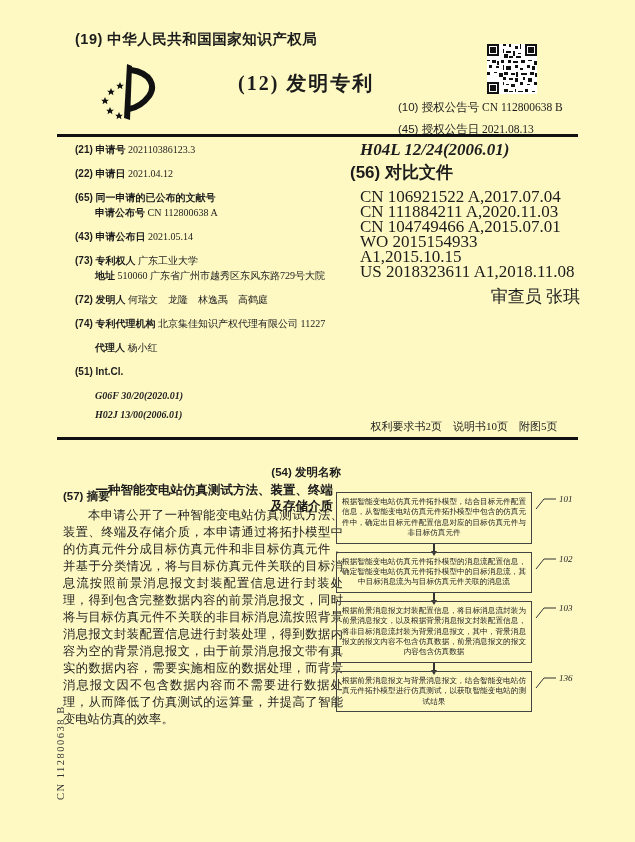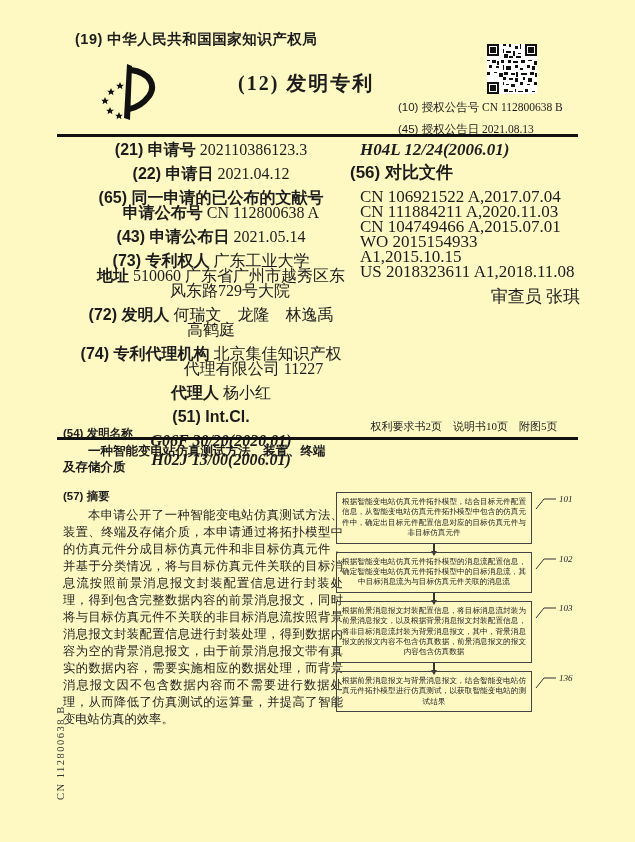--- a/index.html
+++ b/index.html
@@ -15,34 +15,34 @@
   .emblem{position:absolute;left:96px;top:60px;width:62px;height:64px;}
   .doc-type{position:absolute;left:238px;top:70px;font-size:20px;font-weight:bold;letter-spacing:2px;}
   .qr{position:absolute;left:487px;top:44px;width:50px;height:50px;}
   .publine{position:absolute;left:398px;font-size:11.5px;white-space:nowrap;}
   .publine .lab{font-family:"Liberation Sans","DejaVu Sans",sans-serif;font-weight:normal;}
   .pub1{top:100px;} .pub2{top:122px;}
   .rule{position:absolute;left:57px;width:521px;height:2.5px;background:#111;}
   .rule1{top:134px;} .rule2{top:437px;}
 
   
-  .bib-left{position:absolute;left:75px;top:142px;width:272px;font-size:16px;line-height:15px;text-align:center;}
+  .bib-left{position:absolute;left:75px;top:142px;width:272px;font-size:10px;line-height:15px;}
   .bib-right{position:absolute;left:350px;top:142px;width:230px;font-size:17px;line-height:15px;}
   .bib-entry{margin-bottom:9px;}
   .bib-entry .lab{font-family:"Liberation Sans","DejaVu Sans",sans-serif;font-weight:bold;}
   .sub20{margin-left:20px;}
   .hang{padding-left:18px;text-indent:-18px;}
   .agency-wrap{padding-left:85px;text-indent:-85px;}
   .intcl-code{margin-left:20px;font-weight:bold;font-style:italic;margin-bottom:4px;}
   .ref-item{margin-left:10px;margin-bottom:0;}
   .examiner{margin-left:14px;margin-top:10px;text-align:right;}
   .pages-info{position:absolute;left:350px;top:419px;width:228px;text-align:center;font-size:11px;white-space:nowrap;}
 
   
-  .sec54{position:absolute;left:63px;top:426px;width:278px;}
+  .sec54{position:absolute;left:63px;top:465px;width:278px;text-align:right;}
   .sec-label{font-family:"Liberation Sans","DejaVu Sans",sans-serif;font-weight:bold;font-size:11.5px;}
   .invention-title{width:270px;font-family:"Liberation Sans","DejaVu Sans",sans-serif;
     font-weight:bold;font-size:12.5px;line-height:15.5px;text-indent:25px;margin-top:3px;}
   .sec57{position:absolute;left:63px;top:489px;width:280px;}
   .abstract{margin-top:3px;font-size:12.3px;line-height:17px;text-align:justify;text-indent:25px;}
 
   
   .vertical-no{position:absolute;left:55px;top:800px;width:150px;font-size:10.5px;
     letter-spacing:1.5px;color:#333;white-space:nowrap;
     transform:rotate(-90deg);transform-origin:0 0;}

